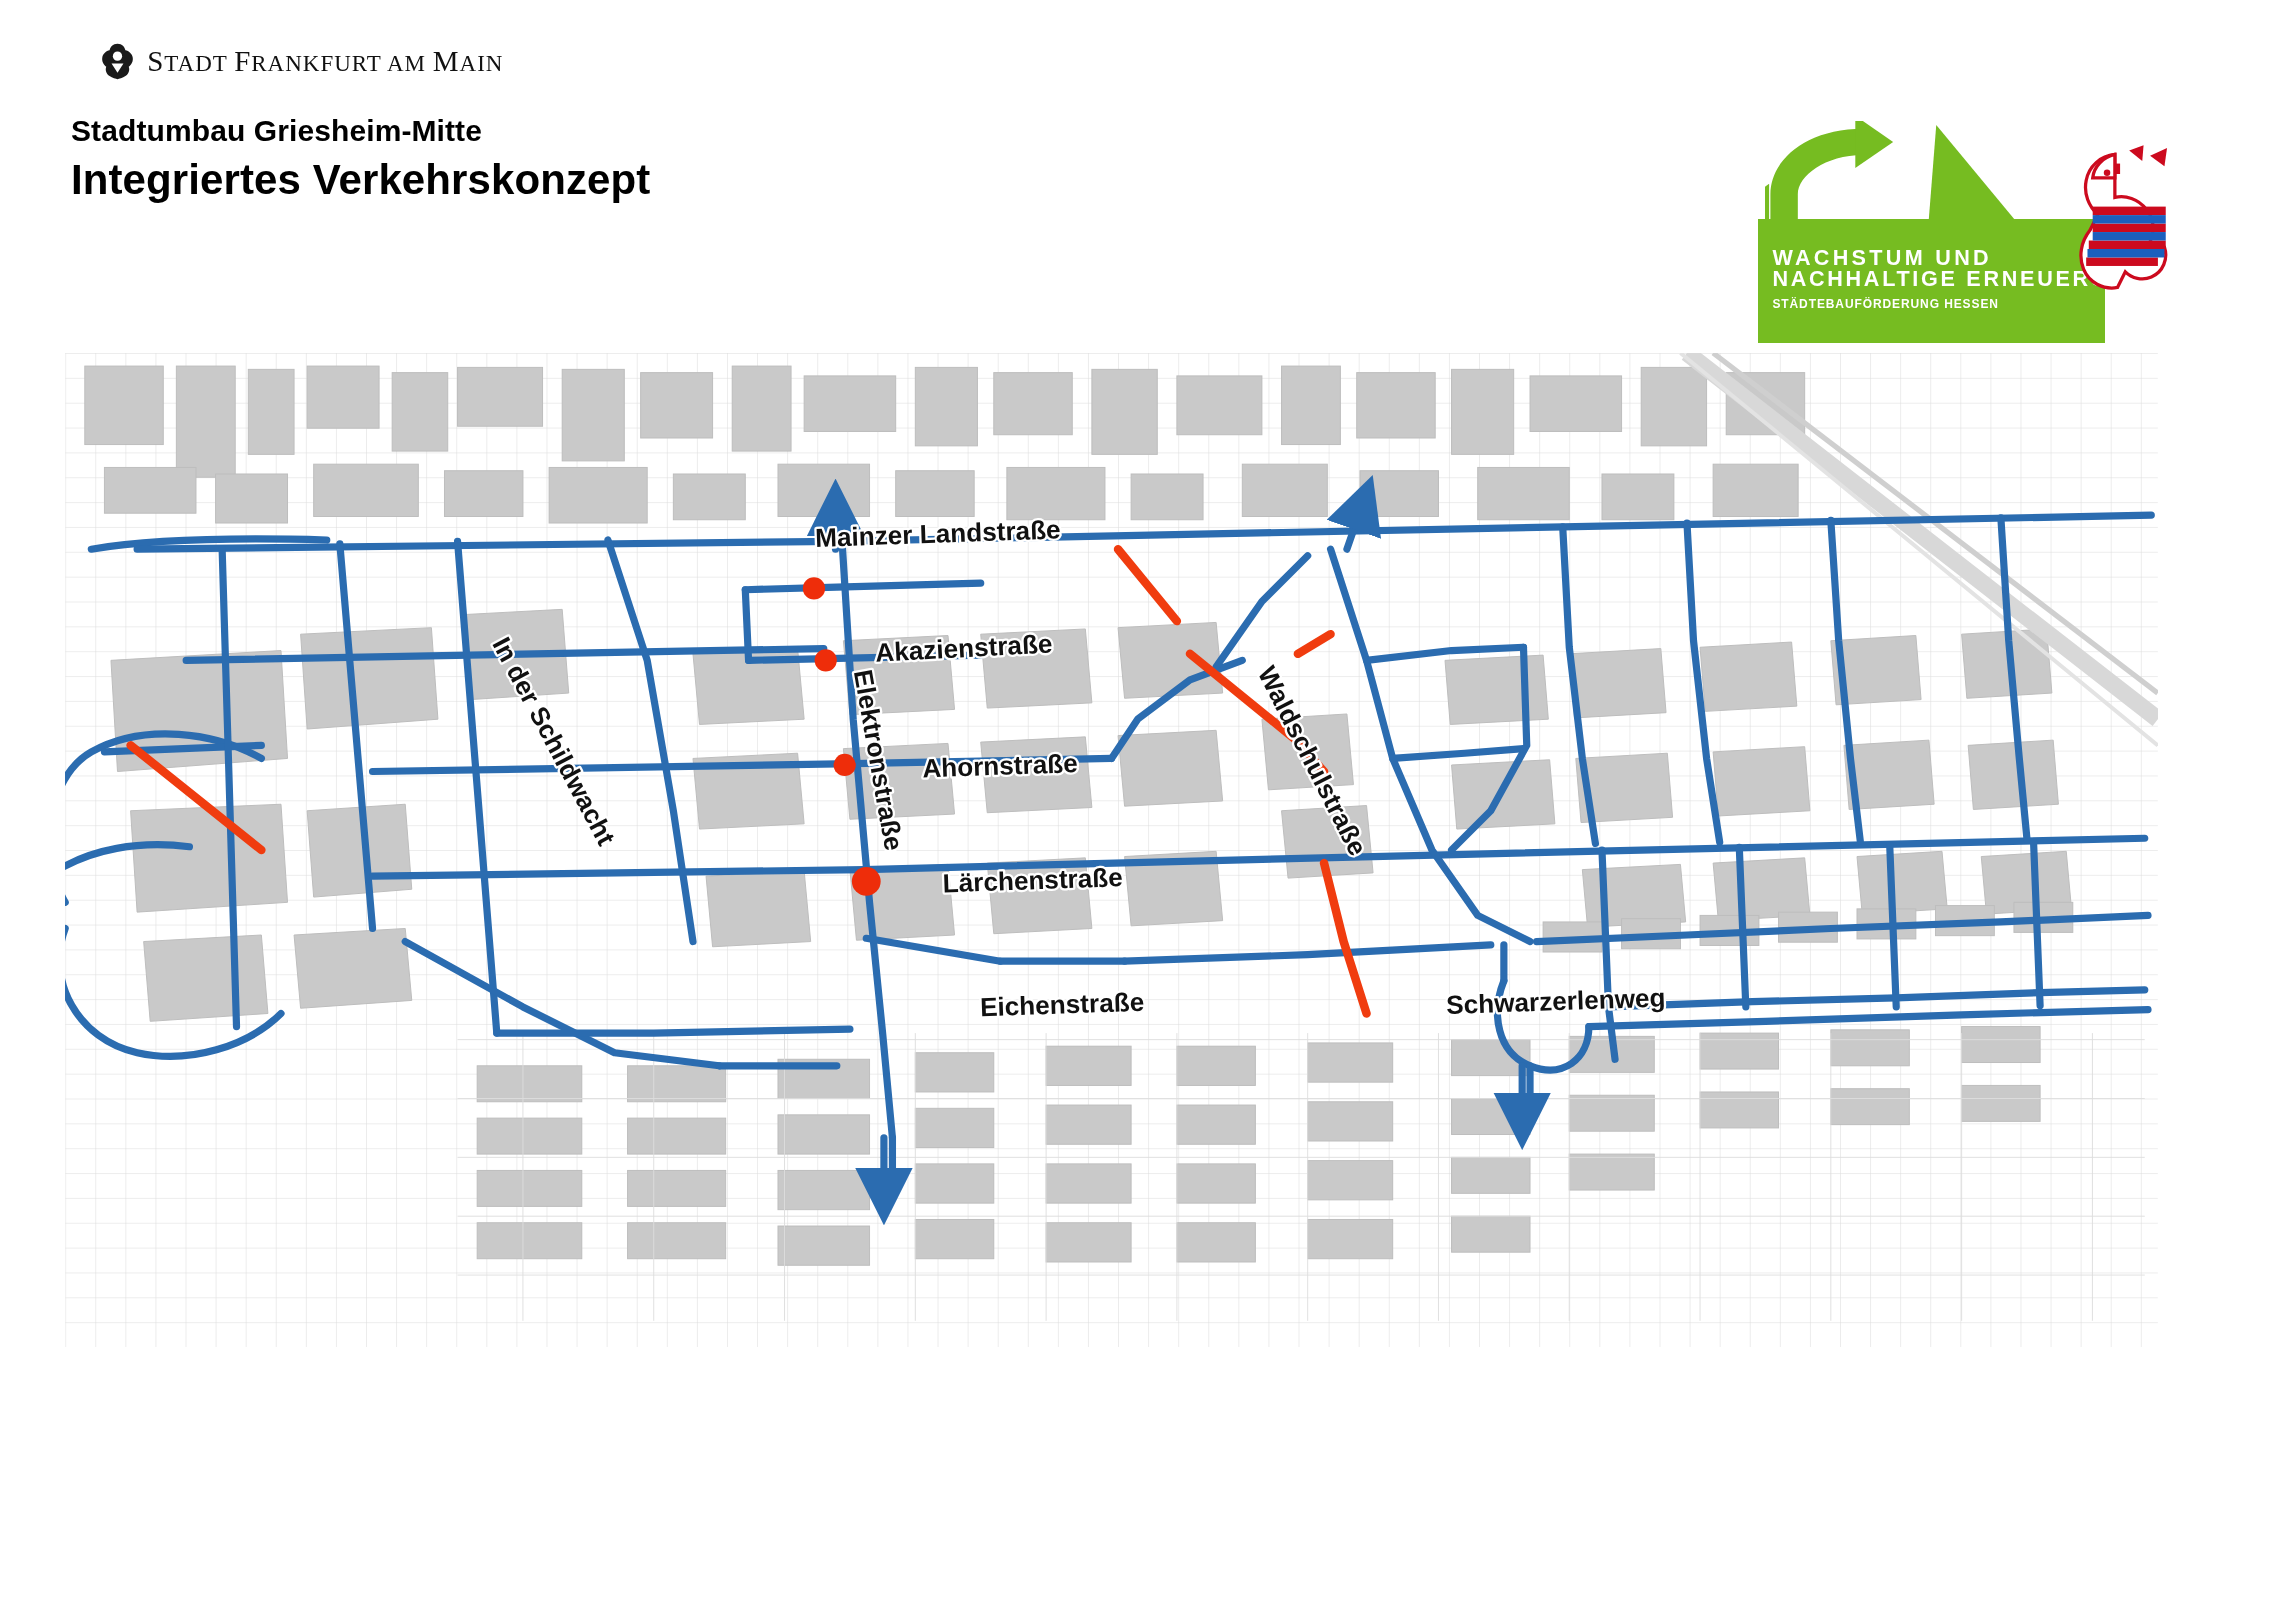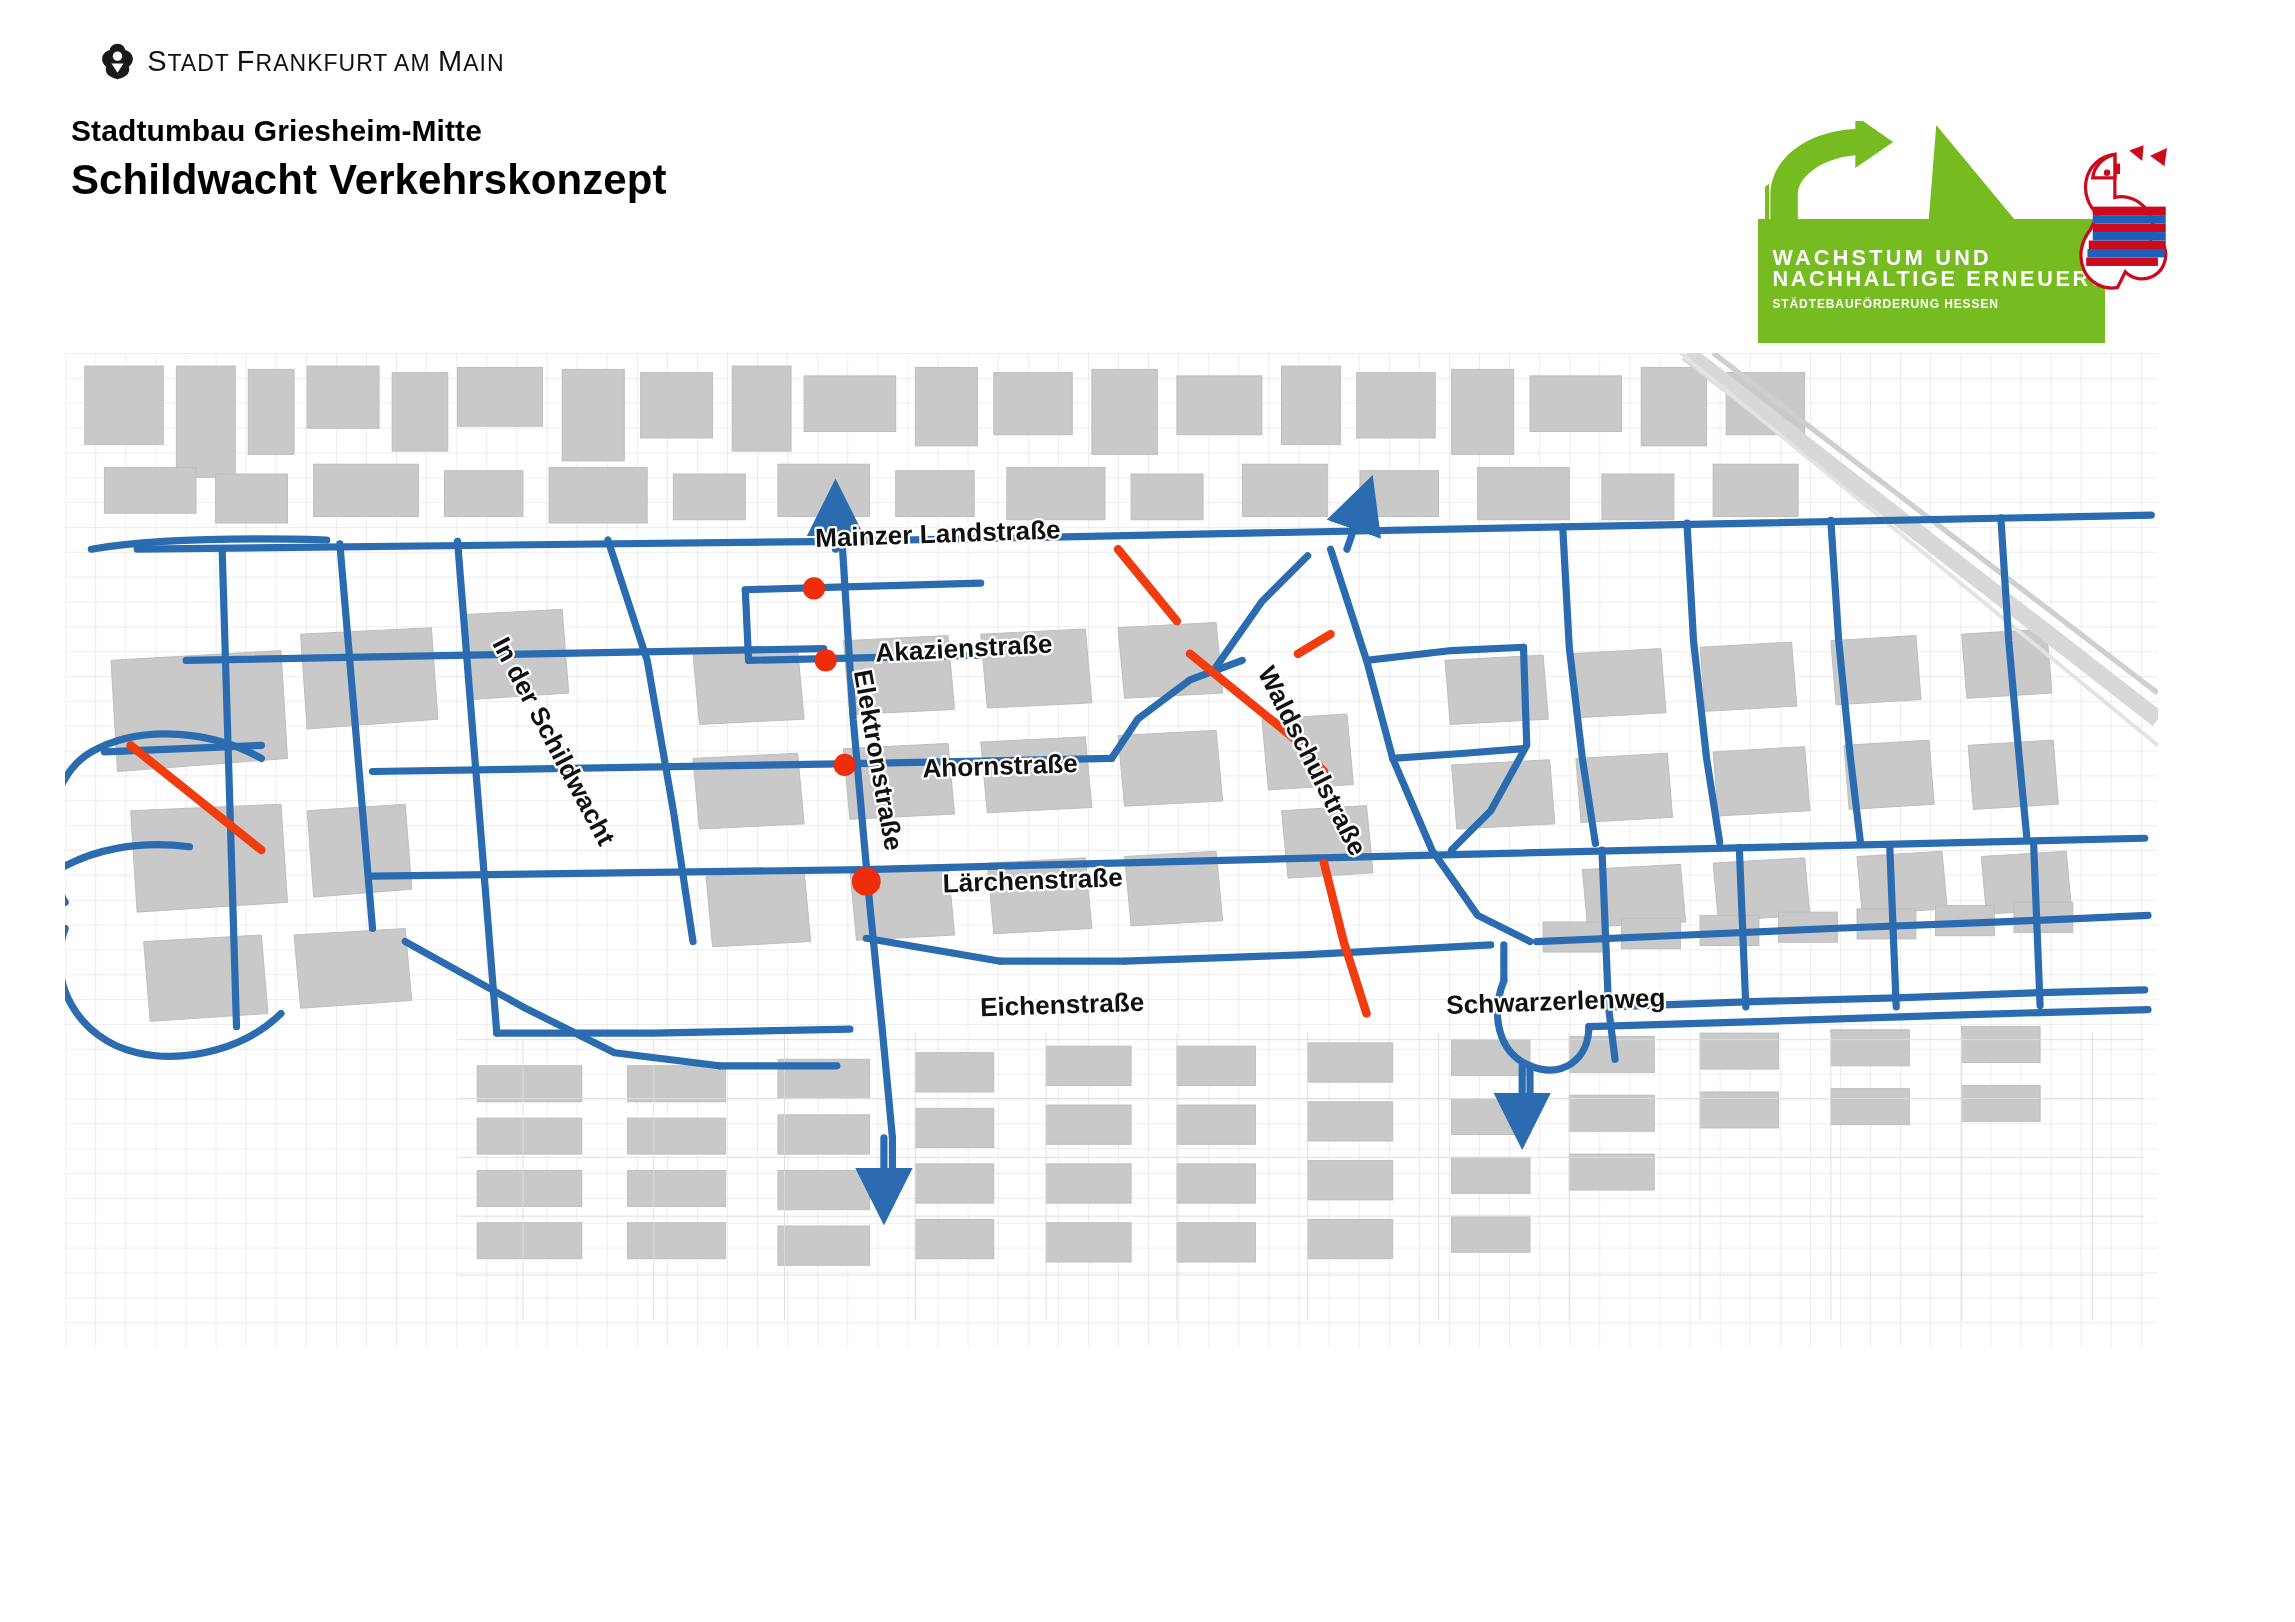--- a/index.html
+++ b/index.html
@@ -25,21 +25,21 @@
     display: flex;
     align-items: center;
     gap: 9.2px;
   }
   #city-logo .eagle {
     width: 41px;
     height: 41px;
     flex: 0 0 auto;
   }
   #city-logo .city-text {
-    font-family: Liberation Sans, sans-serif;
+    font-family: Liberation Serif, serif;
     font-size: 23px;
     letter-spacing: 1px;
     color: #111111;
     white-space: nowrap;
   }
   #city-logo .city-text .cap { font-size: 29px; }
 
   #title-block {
     position: absolute;
     left: 71px;
@@ -168,21 +168,21 @@
     <path d="M31 16 C27 16 24 19 24 23 C24 27 27 30 31 30 C35 30 38 27 38 23 C38 19 35 16 31 16 Z" fill="#ffffff"></path>
     <path d="M22 34 L31 48 L40 34 Z" fill="#ffffff"></path>
   </svg>
   <div class="city-text">
     <span class="cap">S</span>TADT <span class="cap">F</span>RANKFURT AM <span class="cap">M</span>AIN
   </div>
 </div>
 
 <div id="title-block">
   <div id="subtitle-top">Stadtumbau Griesheim-Mitte</div>
-  <div id="main-title">Schildwacht Verkehrskonzept</div>
+  <div id="main-title">Integriertes Verkehrskonzept</div>
 </div>
 
 <div id="wachstum-logo">
   <svg class="green-arrow-top" viewBox="0 0 390 170">
     <path d="M262 6 L388 158 L250 158 Z" fill="#76bc21"></path>
     <path d="M150 12 C60 12 8 62 8 112 L8 150 L50 150 L50 112 C50 84 92 52 150 52 Z" fill="#76bc21"></path>
     <path d="M138 -8 L138 72 L196 32 Z" fill="#76bc21"></path>
     <path d="M6 160 L6 96 L-38 128 Z" fill="#76bc21"></path>
   </svg>
   <div class="green-box"></div>

